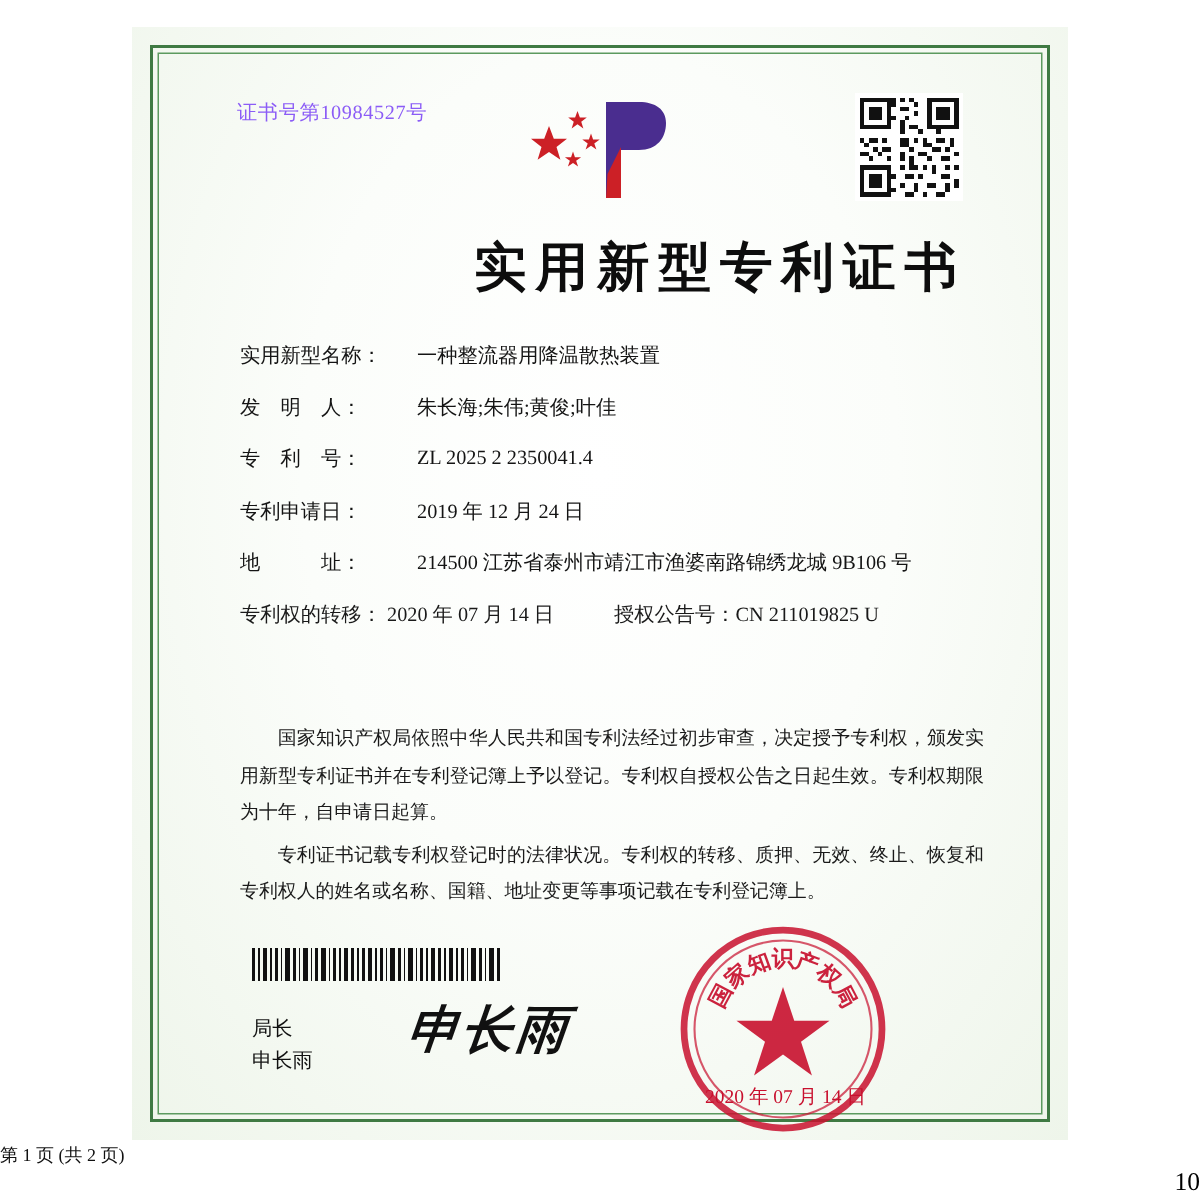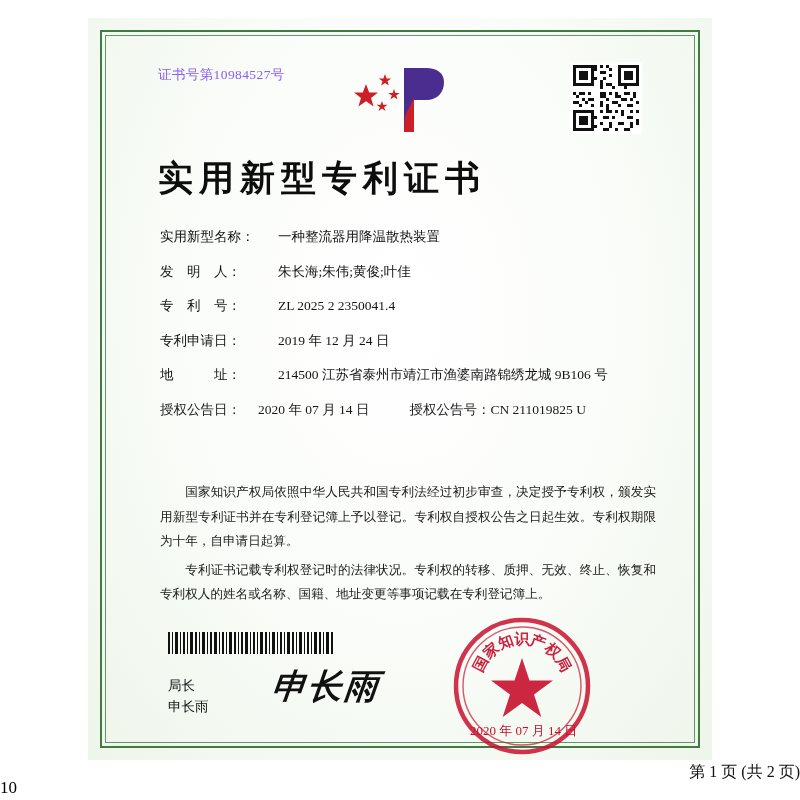--- a/index.html
+++ b/index.html
@@ -89,38 +89,38 @@
     top: 62px;
     width: 72px;
     height: 72px;
   }
 
   .title {
     position: absolute;
     left: 0;
     top: 155px;
     width: 644px;
-    text-align: center;
+    text-align: right;
     font-size: 35px;
     font-weight: bold;
     letter-spacing: 6px;
     color: #0d0d0d;
     font-family: Liberation Serif, serif;
   }
 
   
   .fields {
     position: absolute;
     left: 160px;
     top: 228px;
     width: 500px;
   }
   .row {
     display: flex;
-    align-items: center;
+    align-items: flex-start;
     margin-bottom: 16.5px;
     font-size: 13.5px;
     color: #141414;
   }
   .row .label {
     white-space: nowrap;
     flex: 0 0 auto;
   }
   .row .value {
     margin-left: 20px;
@@ -202,30 +202,30 @@
     font-size: 13px;
     color: #c8102e;
     font-family: "Liberation Serif", serif;
   }
 
   .page-footer {
     position: absolute;
     left: 0;
     top: 762px;
     width: 800px;
-    text-align: right;
-    font-size: 16px;
+    text-align: left;
+    font-size: 12px;
     color: #111;
   }
   .page-number {
     position: absolute;
     left: 0;
     top: 778px;
     width: 800px;
-    text-align: left;
+    text-align: right;
     font-size: 17px;
     color: #000;
     font-family: "Liberation Serif", serif;
   }
 </style>
 </head>
 <body>
 
 <div class="page">
 
@@ -345,21 +345,21 @@
     </div>
     <div class="row">
       <span class="label label-w1">专利申请日：</span>
       <span class="value">2019 年 12 月 24 日</span>
     </div>
     <div class="row">
       <span class="label label-w1">地　　　址：</span>
       <span class="value">214500  江苏省泰州市靖江市渔婆南路锦绣龙城 9B106 号</span>
     </div>
     <div class="row-split">
-      <span class="label label-w1">授权公告日：</span>
+      <span class="label label-w1">专利权的转移：</span>
       <span class="value">2020 年 07 月 14 日</span>
       <span class="seg2">
         <span class="label">授权公告号：</span>
         <span class="value">CN 211019825 U</span>
       </span>
     </div>
   </div>
 
   <div class="body-text">
     <p>国家知识产权局依照中华人民共和国专利法经过初步审查，决定授予专利权，颁发实用新型专利证书并在专利登记簿上予以登记。专利权自授权公告之日起生效。专利权期限为十年，自申请日起算。</p>

